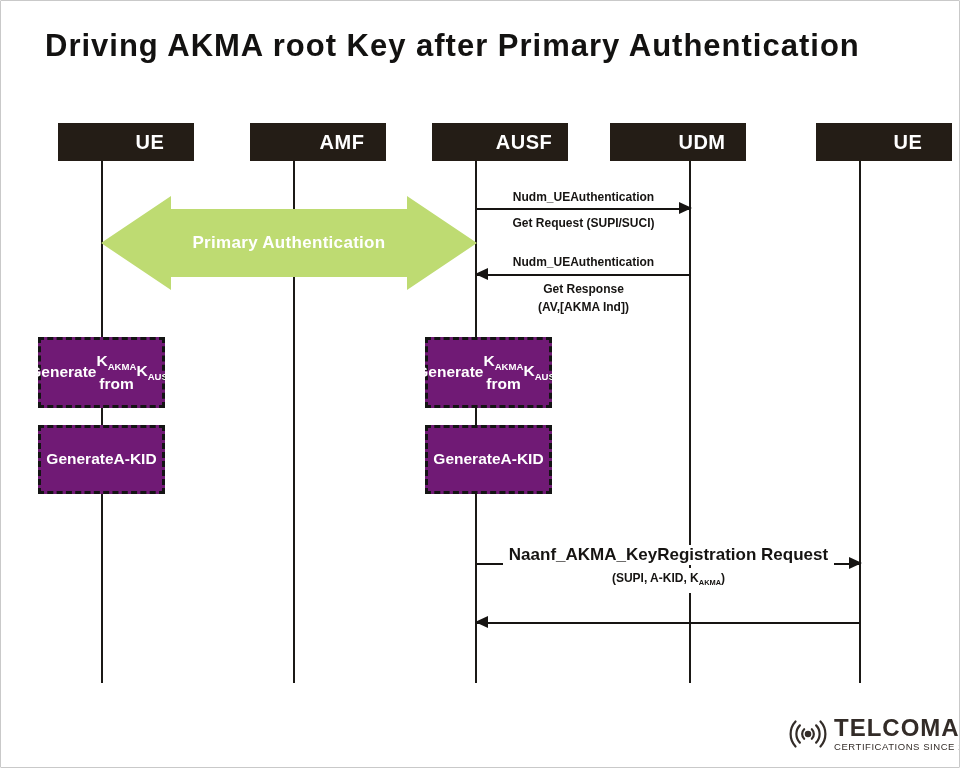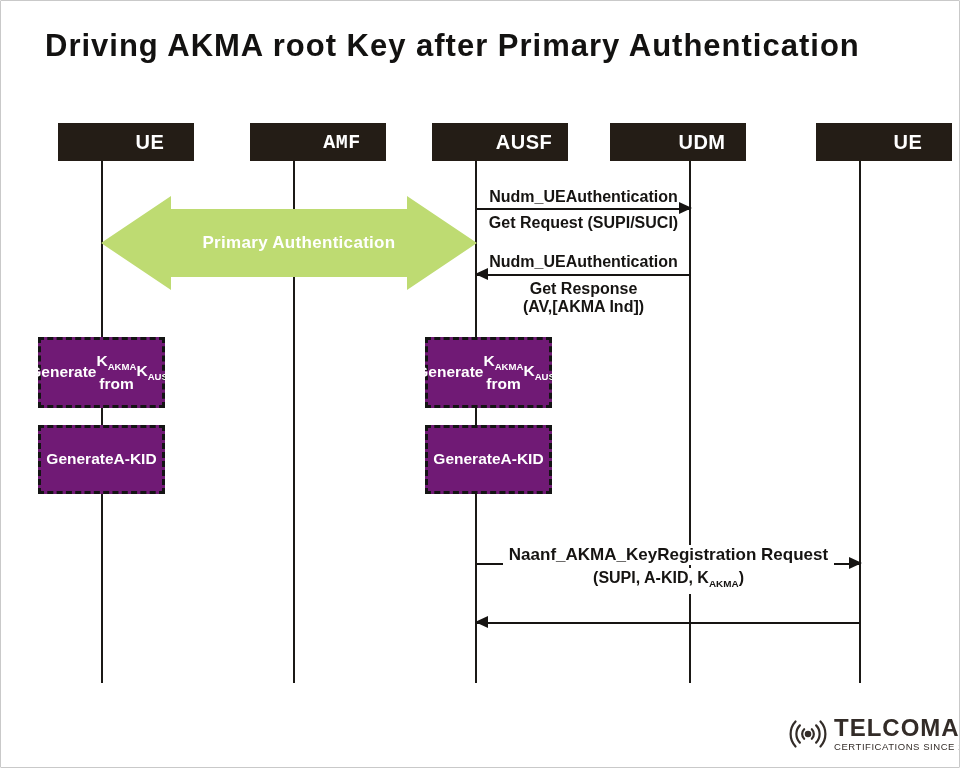--- a/index.html
+++ b/index.html
@@ -27,39 +27,38 @@
     position:absolute; top:160px; height:522px; width:2px;
     background:#1b1916; z-index:1;
   }
   
   .banner-svg { position:absolute; left:100px; top:193px; z-index:2; }
   .banner-label {
     position:absolute; left:100px; top:193px; width:376px; height:98px;
     display:flex; align-items:center; justify-content:center;
     color:#ffffff; font-size:17px; font-weight:bold; z-index:3;
     letter-spacing:0.3px;
-    padding-left:10px;
   }
   
   .msg-line {
     position:absolute; height:0; border-top:2.5px solid #161412; z-index:2;
   }
   .ah-r {
     position:absolute; right:-2px; top:-8px; width:0; height:0;
     border-left:13px solid #161412;
     border-top:6.5px solid transparent; border-bottom:6.5px solid transparent;
   }
   .ah-l {
     position:absolute; left:-2px; top:-8px; width:0; height:0;
     border-right:13px solid #161412;
     border-top:6.5px solid transparent; border-bottom:6.5px solid transparent;
   }
   .msg-label {
     position:absolute; z-index:3; color:#161412; font-weight:bold;
-    text-align:center; white-space:nowrap; font-size:16px; line-height:20px;
+    text-align:center; white-space:nowrap; font-size:12px; line-height:20px;
   }
   .msg-label .bg { background:#ffffff; display:inline-block; padding:0 6px; }
   .fs17 { font-size:17px; }
   sub { font-size:0.62em; font-weight:bold; }
   
   .pbox {
     position:absolute; width:127px; box-sizing:border-box;
     background:#701a75; border:3.5px dashed #141414;
     color:#ffffff; font-weight:bold; font-size:15.5px; line-height:1.3;
     display:flex; flex-direction:row; align-items:center; justify-content:center;
@@ -88,21 +87,21 @@
 
   <div class="lifeline" style="left:100px;"></div>
   <div class="lifeline" style="left:292px;"></div>
   <div class="lifeline" style="left:474px;"></div>
   <div class="lifeline" style="left:688px;"></div>
   <div class="lifeline" style="left:858px;"></div>
 
   <div class="actor-box" style="left:57px;">
       <span>UE</span>
     </div>
-  <div class="actor-box" style="left:249px;font-family:Liberation Mono, monospace;">
+  <div class="actor-box" style="left:249px;">
       <span>AMF</span>
     </div>
   <div class="actor-box" style="left:431px;">
       <span>AUSF</span>
     </div>
   <div class="actor-box" style="left:609px;">
       <span>UDM</span>
     </div>
   <div class="actor-box" style="left:815px;">
       <span>UE</span>

